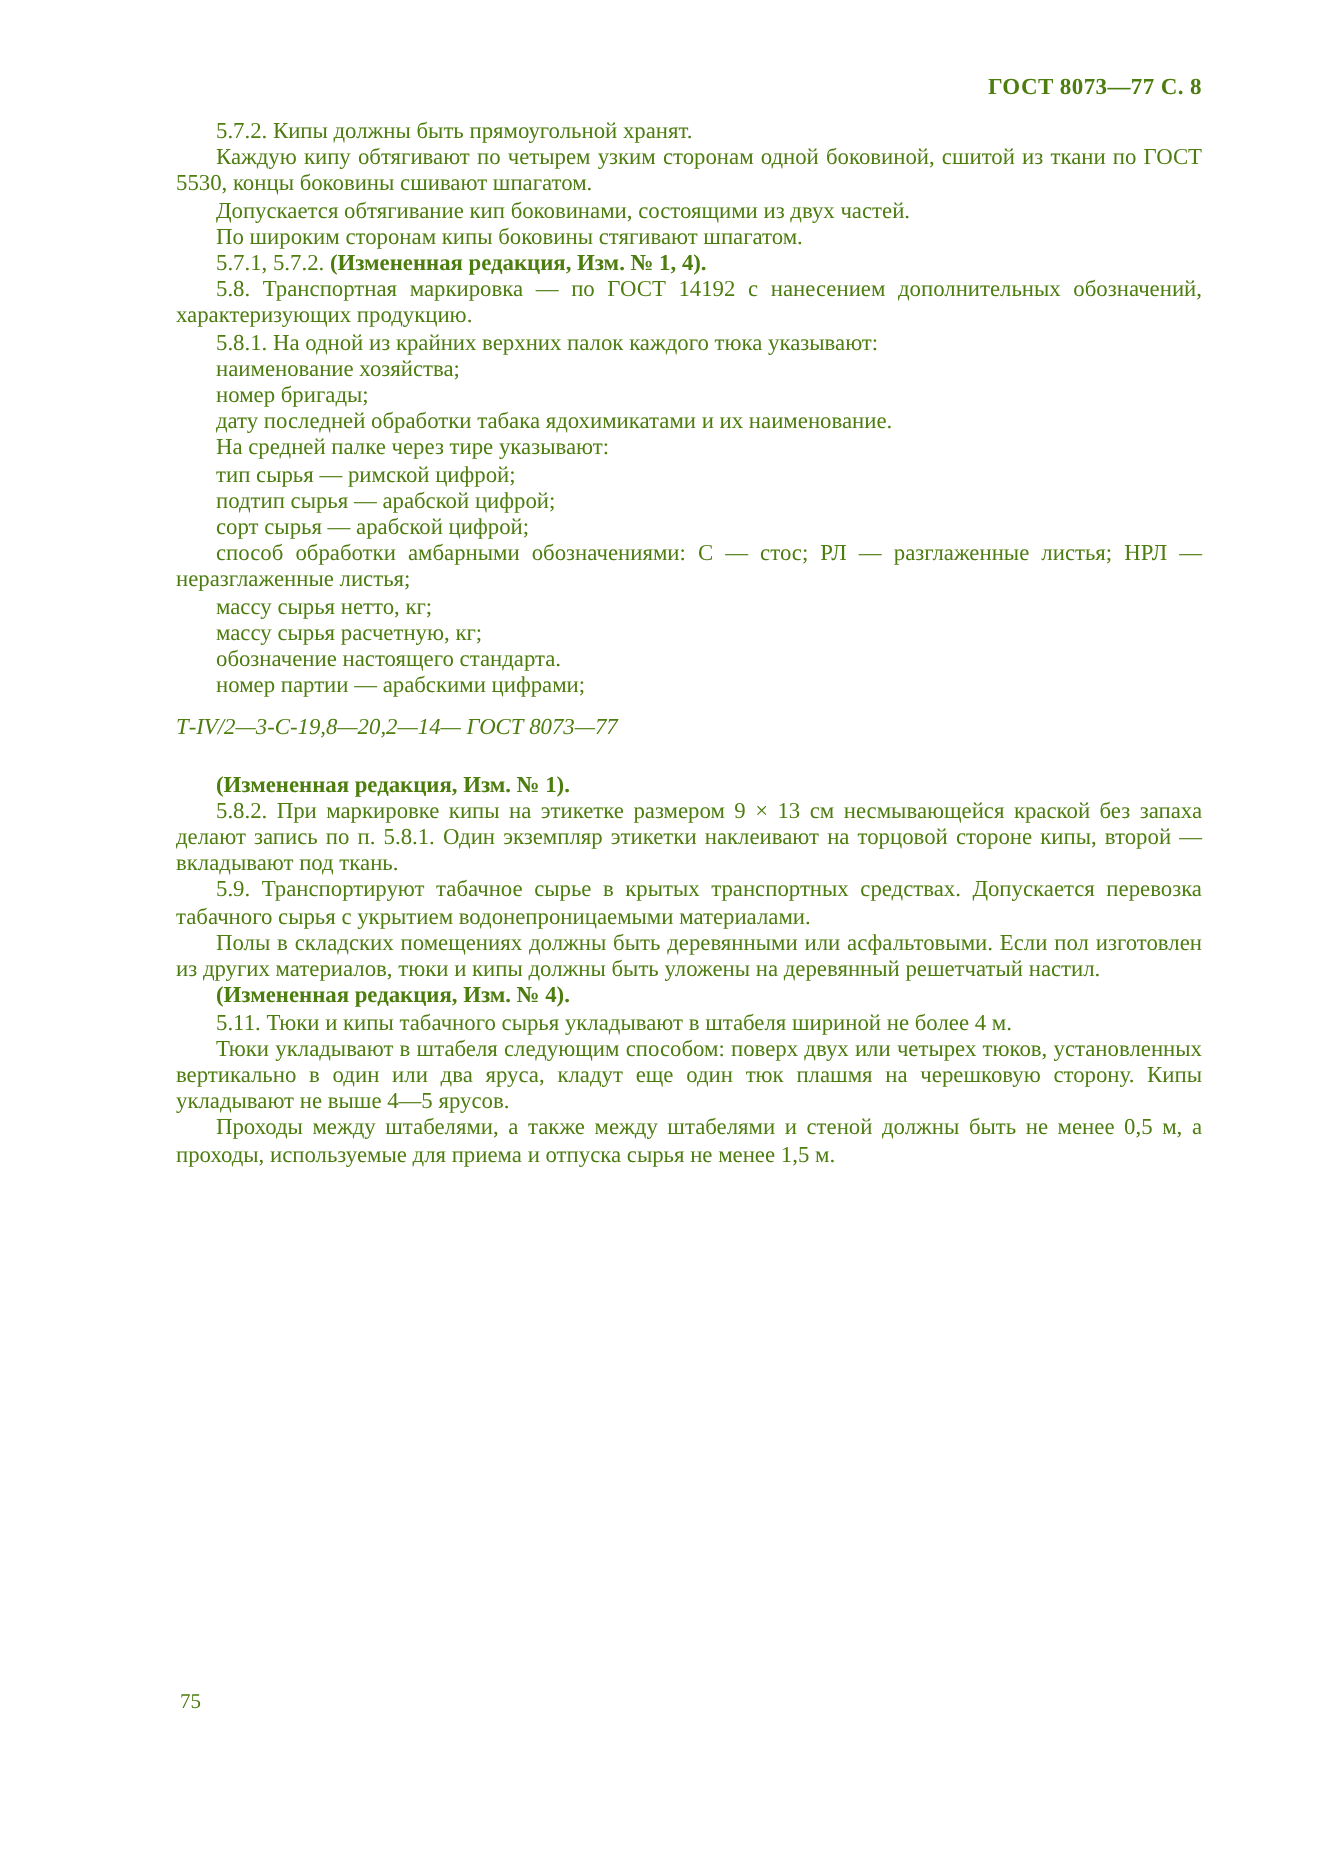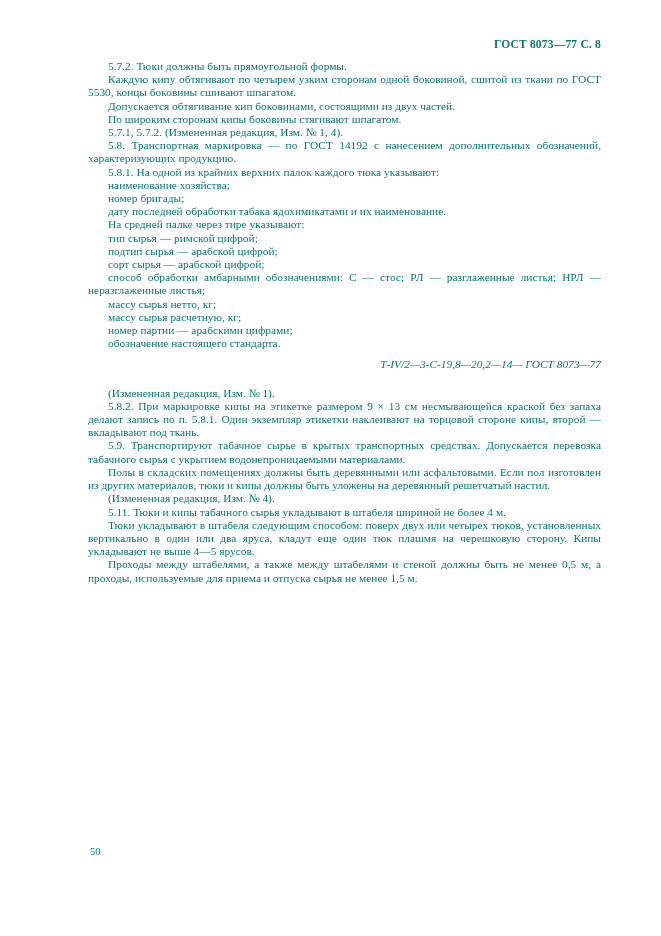--- a/index.html
+++ b/index.html
@@ -6,21 +6,21 @@
     margin: 0;
     padding: 0;
     background: #ffffff;
   }
   .page {
     position: relative;
     width: 661px;
     height: 936px;
     background: #ffffff;
     font-family: "Liberation Serif", "DejaVu Serif", serif;
-    color: #0f766e;
+    color: #4d7c0f;
     overflow: hidden;
   }
   .doc-header {
     position: absolute;
     top: 38px;
     left: 88px;
     width: 513px;
     text-align: right;
     font-weight: bold;
     font-size: 11.5px;
@@ -34,66 +34,66 @@
     font-size: 11.4px;
     line-height: 13.2px;
     text-align: justify;
   }
   .content p {
     margin: 0;
     padding: 0;
     text-indent: 20px;
   }
   .content p.formula {
-    text-align: right;
+    text-align: left;
     text-indent: 0;
     font-style: italic;
     margin: 8px 0 15px 0;
   }
   .bold {
-    font-weight: normal;
+    font-weight: bold;
   }
   .page-number {
     position: absolute;
     left: 90px;
     top: 846px;
     font-size: 10.5px;
   }
 </style>
 </head>
 <body>
 
 <div class="page">
   <div class="doc-header">ГОСТ 8073—77 С. 8</div>
 
   <div class="content">
-      <p><span>5.7.2. Тюки должны быть прямоугольной формы.</span></p>
+      <p><span>5.7.2. Кипы должны быть прямоугольной хранят.</span></p>
       <p><span>Каждую кипу обтягивают по четырем узким сторонам одной боковиной, сшитой из ткани по ГОСТ 5530, концы боковины сшивают шпагатом.</span></p>
       <p><span>Допускается обтягивание кип боковинами, состоящими из двух частей.</span></p>
       <p><span>По широким сторонам кипы боковины стягивают шпагатом.</span></p>
       <p><span>5.7.1, 5.7.2. </span><span class="bold">(Измененная редакция, Изм. №  1, 4).</span></p>
       <p><span>5.8. Транспортная маркировка — по ГОСТ 14192 с нанесением дополнительных обозначений, характеризующих продукцию.</span></p>
       <p><span>5.8.1. На одной из крайних верхних палок каждого тюка указывают:</span></p>
       <p><span>наименование хозяйства;</span></p>
       <p><span>номер бригады;</span></p>
       <p><span>дату последней обработки табака ядохимикатами и их наименование.</span></p>
       <p><span>На средней палке через тире указывают:</span></p>
       <p><span>тип сырья — римской цифрой;</span></p>
       <p><span>подтип сырья — арабской цифрой;</span></p>
       <p><span>сорт сырья — арабской цифрой;</span></p>
       <p><span>способ обработки амбарными обозначениями: С — стос; РЛ — разглаженные листья; НРЛ — неразглаженные листья;</span></p>
       <p><span>массу сырья нетто, кг;</span></p>
       <p><span>массу сырья расчетную, кг;</span></p>
+      <p><span>обозначение настоящего стандарта.</span></p>
       <p><span>номер партии — арабскими цифрами;</span></p>
-      <p><span>обозначение настоящего стандарта.</span></p>
       <p class="formula"><span>Т-IV/2—3-С-19,8—20,2—14— ГОСТ 8073—77</span></p>
       <p><span class="bold">(Измененная редакция, Изм. №  1).</span></p>
       <p><span>5.8.2. При маркировке кипы на этикетке размером 9 × 13 см несмывающейся краской без запаха делают запись по п. 5.8.1. Один экземпляр этикетки наклеивают на торцовой стороне кипы, второй — вкладывают под ткань.</span></p>
       <p><span>5.9. Транспортируют табачное сырье в крытых транспортных средствах. Допускается перевозка табачного сырья с укрытием водонепроницаемыми материалами.</span></p>
       <p><span>Полы в складских помещениях должны быть деревянными или асфальтовыми. Если пол изготовлен из других материалов, тюки и кипы должны быть уложены на деревянный решетчатый настил.</span></p>
       <p><span class="bold">(Измененная редакция, Изм. №  4).</span></p>
       <p><span>5.11. Тюки и кипы табачного сырья укладывают в штабеля шириной не более 4 м.</span></p>
       <p><span>Тюки укладывают в штабеля следующим способом: поверх двух или четырех тюков, установленных вертикально в один или два яруса, кладут еще один тюк плашмя на черешковую сторону. Кипы укладывают не выше 4—5 ярусов.</span></p>
       <p><span>Проходы между штабелями, а также между штабелями и стеной должны быть не менее 0,5 м, а проходы, используемые для приема и отпуска сырья не менее 1,5 м.</span></p>
     </div>
 
-  <div class="page-number">50</div>
+  <div class="page-number">75</div>
 </div>
 
 </body></html>

